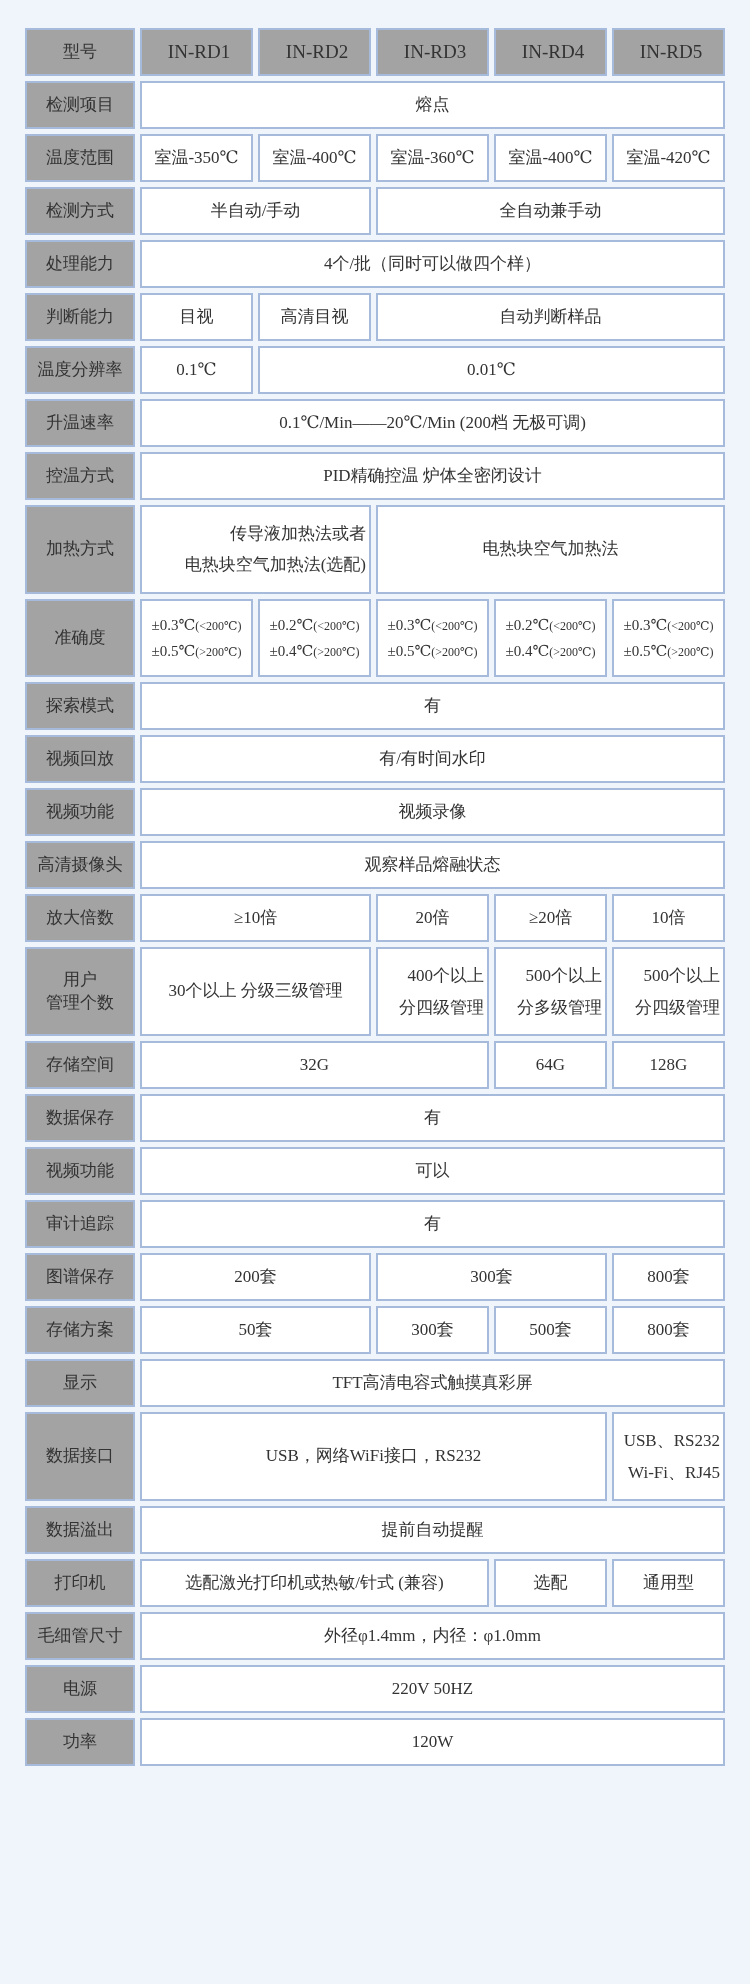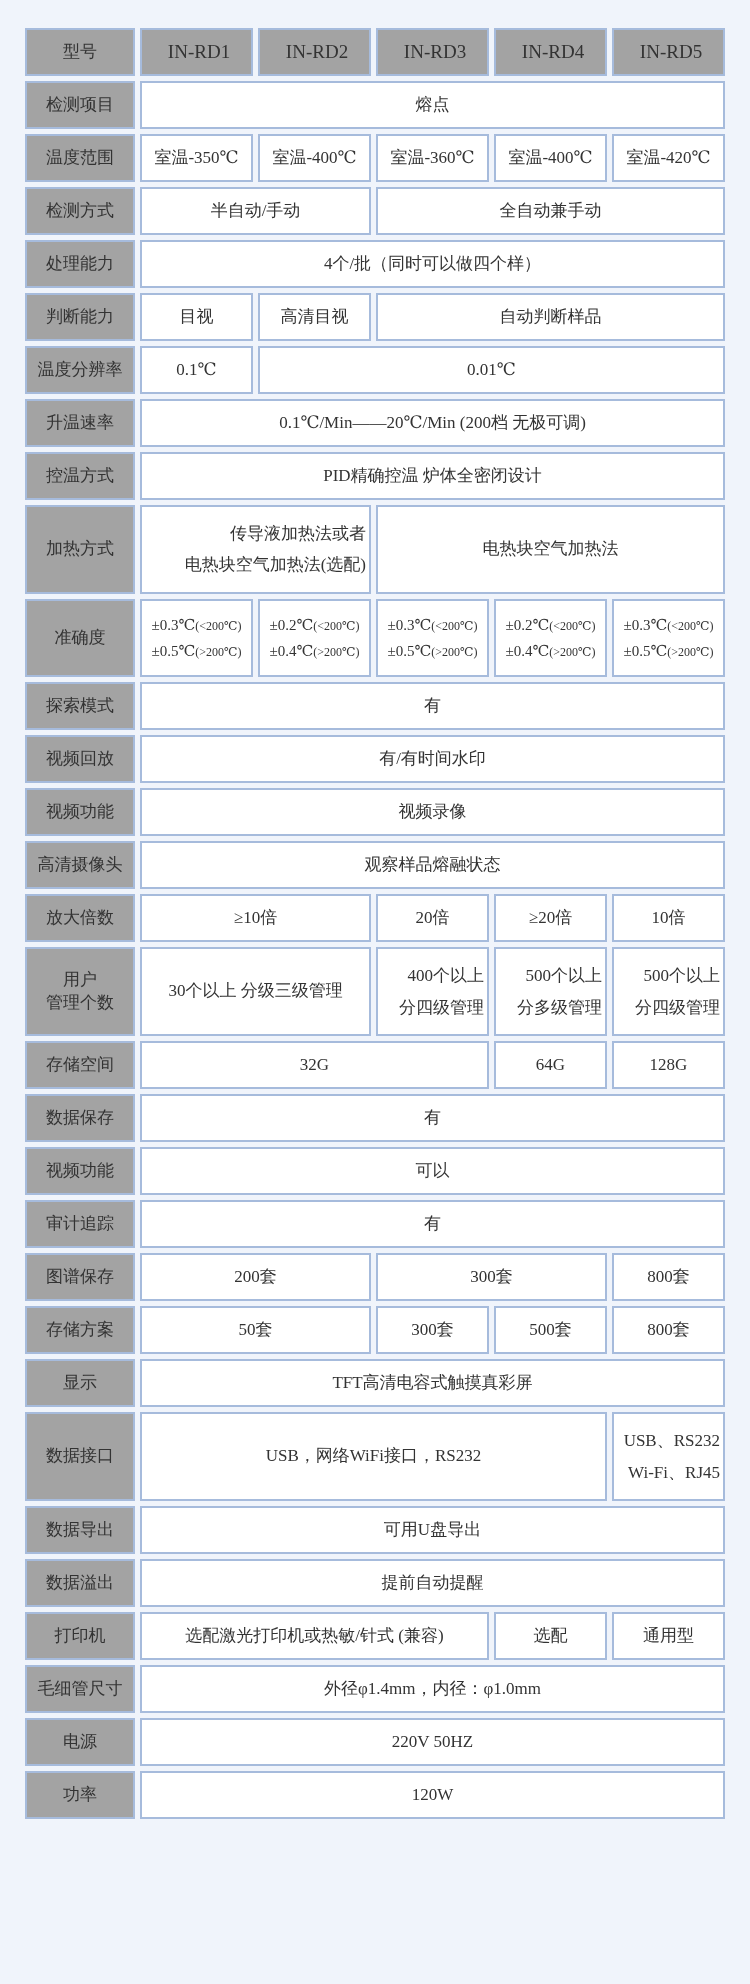--- a/index.html
+++ b/index.html
@@ -213,24 +213,20 @@
           <th class="label-cell pre">显示</th>
           <td colspan="5" class="value-cell pre">TFT高清电容式触摸真彩屏</td>
         </tr>
         <tr class="tall">
           <th class="label-cell pre">数据接口</th>
           <td colspan="4" class="value-cell pre">USB，网络WiFi接口，RS232</td>
           <td colspan="1" class="value-cell pre ml">USB、RS232
 Wi-Fi、RJ45</td>
         </tr>
         <tr class="single">
-          <th class="label-cell pre">数据导出</th>
-          <td colspan="5" class="value-cell pre">可用U盘导出</td>
-        </tr>
-        <tr class="single">
           <th class="label-cell pre">数据溢出</th>
           <td colspan="5" class="value-cell pre">提前自动提醒</td>
         </tr>
         <tr class="single">
           <th class="label-cell pre">打印机</th>
           <td colspan="3" class="value-cell pre">选配激光打印机或热敏/针式 (兼容)</td>
           <td colspan="1" class="value-cell pre">选配</td>
           <td colspan="1" class="value-cell pre">通用型</td>
         </tr>
         <tr class="single">

